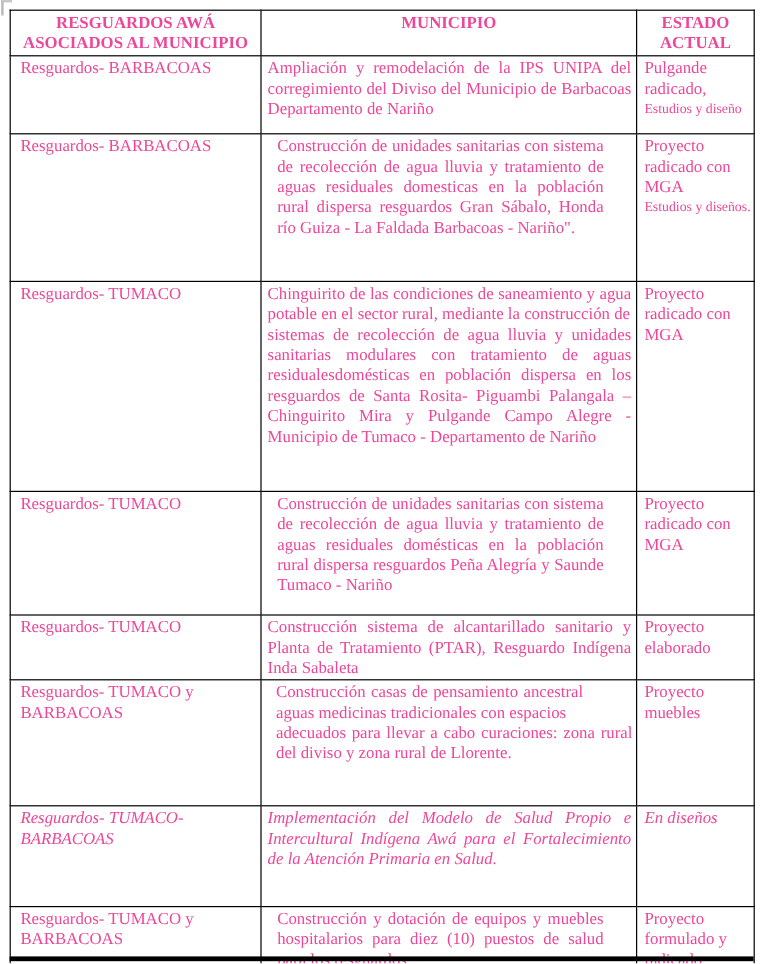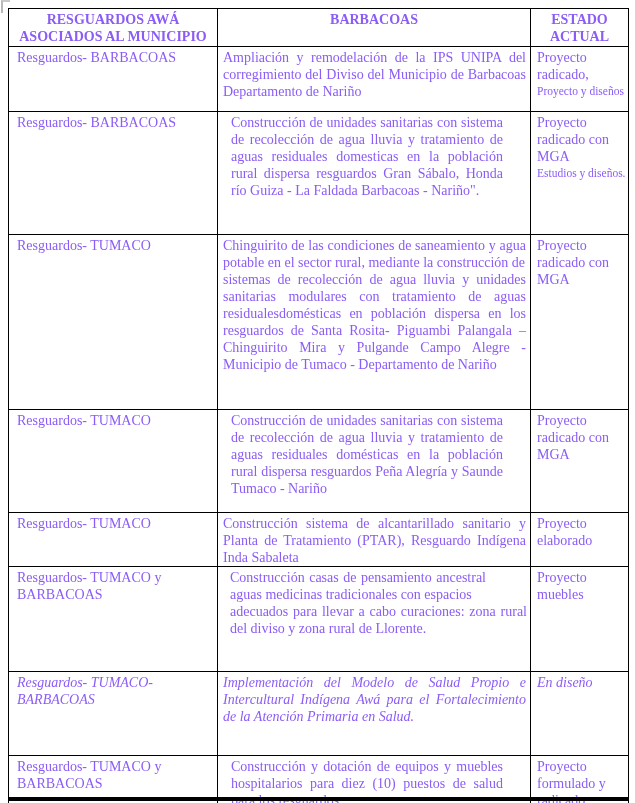--- a/index.html
+++ b/index.html
@@ -2,21 +2,21 @@
 <html><head>
 <meta charset="utf-8">
 <style>
   html,body { margin:0; padding:0; background:#ffffff; }
   .page {
     position:relative;
     width:635px; height:803px;
     background:#ffffff;
     overflow:hidden;
     font-family:"Liberation Serif","DejaVu Serif",serif;
-    color:#8b5cf6;
+    color:#ec4899;
   }
   .corner-artifact {
     position:absolute; left:1px; top:0;
     width:7px; height:11px;
     border-left:2px solid #b8b8b8;
     border-top:2px solid #c8c8c8;
   }
   table.doc-table {
     position:absolute; left:8px; top:8px;
     width:620px;
@@ -71,33 +71,33 @@
 
   <table class="doc-table">
     <colgroup>
         <col class="c1">
         <col class="c2">
         <col class="c3">
       </colgroup>
     <thead>
       <tr>
         <th>RESGUARDOS AWÁ ASOCIADOS AL MUNICIPIO</th>
-        <th>BARBACOAS</th>
+        <th>MUNICIPIO</th>
         <th>ESTADO ACTUAL</th>
       </tr>
     </thead>
     <tbody id="table-body">
         <tr style="height: 65px;">
           <td class="cell-resguardos">Resguardos- BARBACOAS</td>
           <td class="cell-proyecto">
             <p>Ampliación y remodelación de la IPS UNIPA del corregimiento del Diviso del Municipio de Barbacoas Departamento de Nariño</p>
           </td>
           <td class="cell-estado">
-            <div>Proyecto radicado,</div>
-            <div class="estado-note">Proyecto y diseños</div>
+            <div>Pulgande radicado,</div>
+            <div class="estado-note">Estudios y diseño</div>
           </td>
         </tr>
         <tr style="height: 123px;">
           <td class="cell-resguardos">Resguardos- BARBACOAS</td>
           <td class="cell-proyecto">
             <p class="narrow">Construcción de unidades sanitarias con sistema de recolección de agua lluvia y tratamiento de aguas residuales domesticas en la población rural dispersa resguardos Gran Sábalo, Honda río Guiza - La Faldada Barbacoas - Nariño".</p>
           </td>
           <td class="cell-estado">
             <div>Proyecto radicado con MGA</div>
             <div class="estado-note">Estudios y diseños.</div>
@@ -140,21 +140,21 @@
           <td class="cell-estado">
             <div>Proyecto muebles</div>
           </td>
         </tr>
         <tr style="height: 84px; font-style: italic;">
           <td class="cell-resguardos">Resguardos- TUMACO- BARBACOAS</td>
           <td class="cell-proyecto">
             <p>Implementación del Modelo de Salud Propio e Intercultural Indígena Awá para el Fortalecimiento de la Atención Primaria en Salud.</p>
           </td>
           <td class="cell-estado">
-            <div>En diseño</div>
+            <div>En diseños</div>
           </td>
         </tr>
         <tr style="height: 70px;">
           <td class="cell-resguardos">Resguardos- TUMACO y BARBACOAS</td>
           <td class="cell-proyecto">
             <p class="narrow">Construcción y dotación de equipos y muebles hospitalarios para diez (10) puestos de salud para los resguardos</p>
           </td>
           <td class="cell-estado">
             <div>Proyecto formulado y radicado</div>
           </td>

